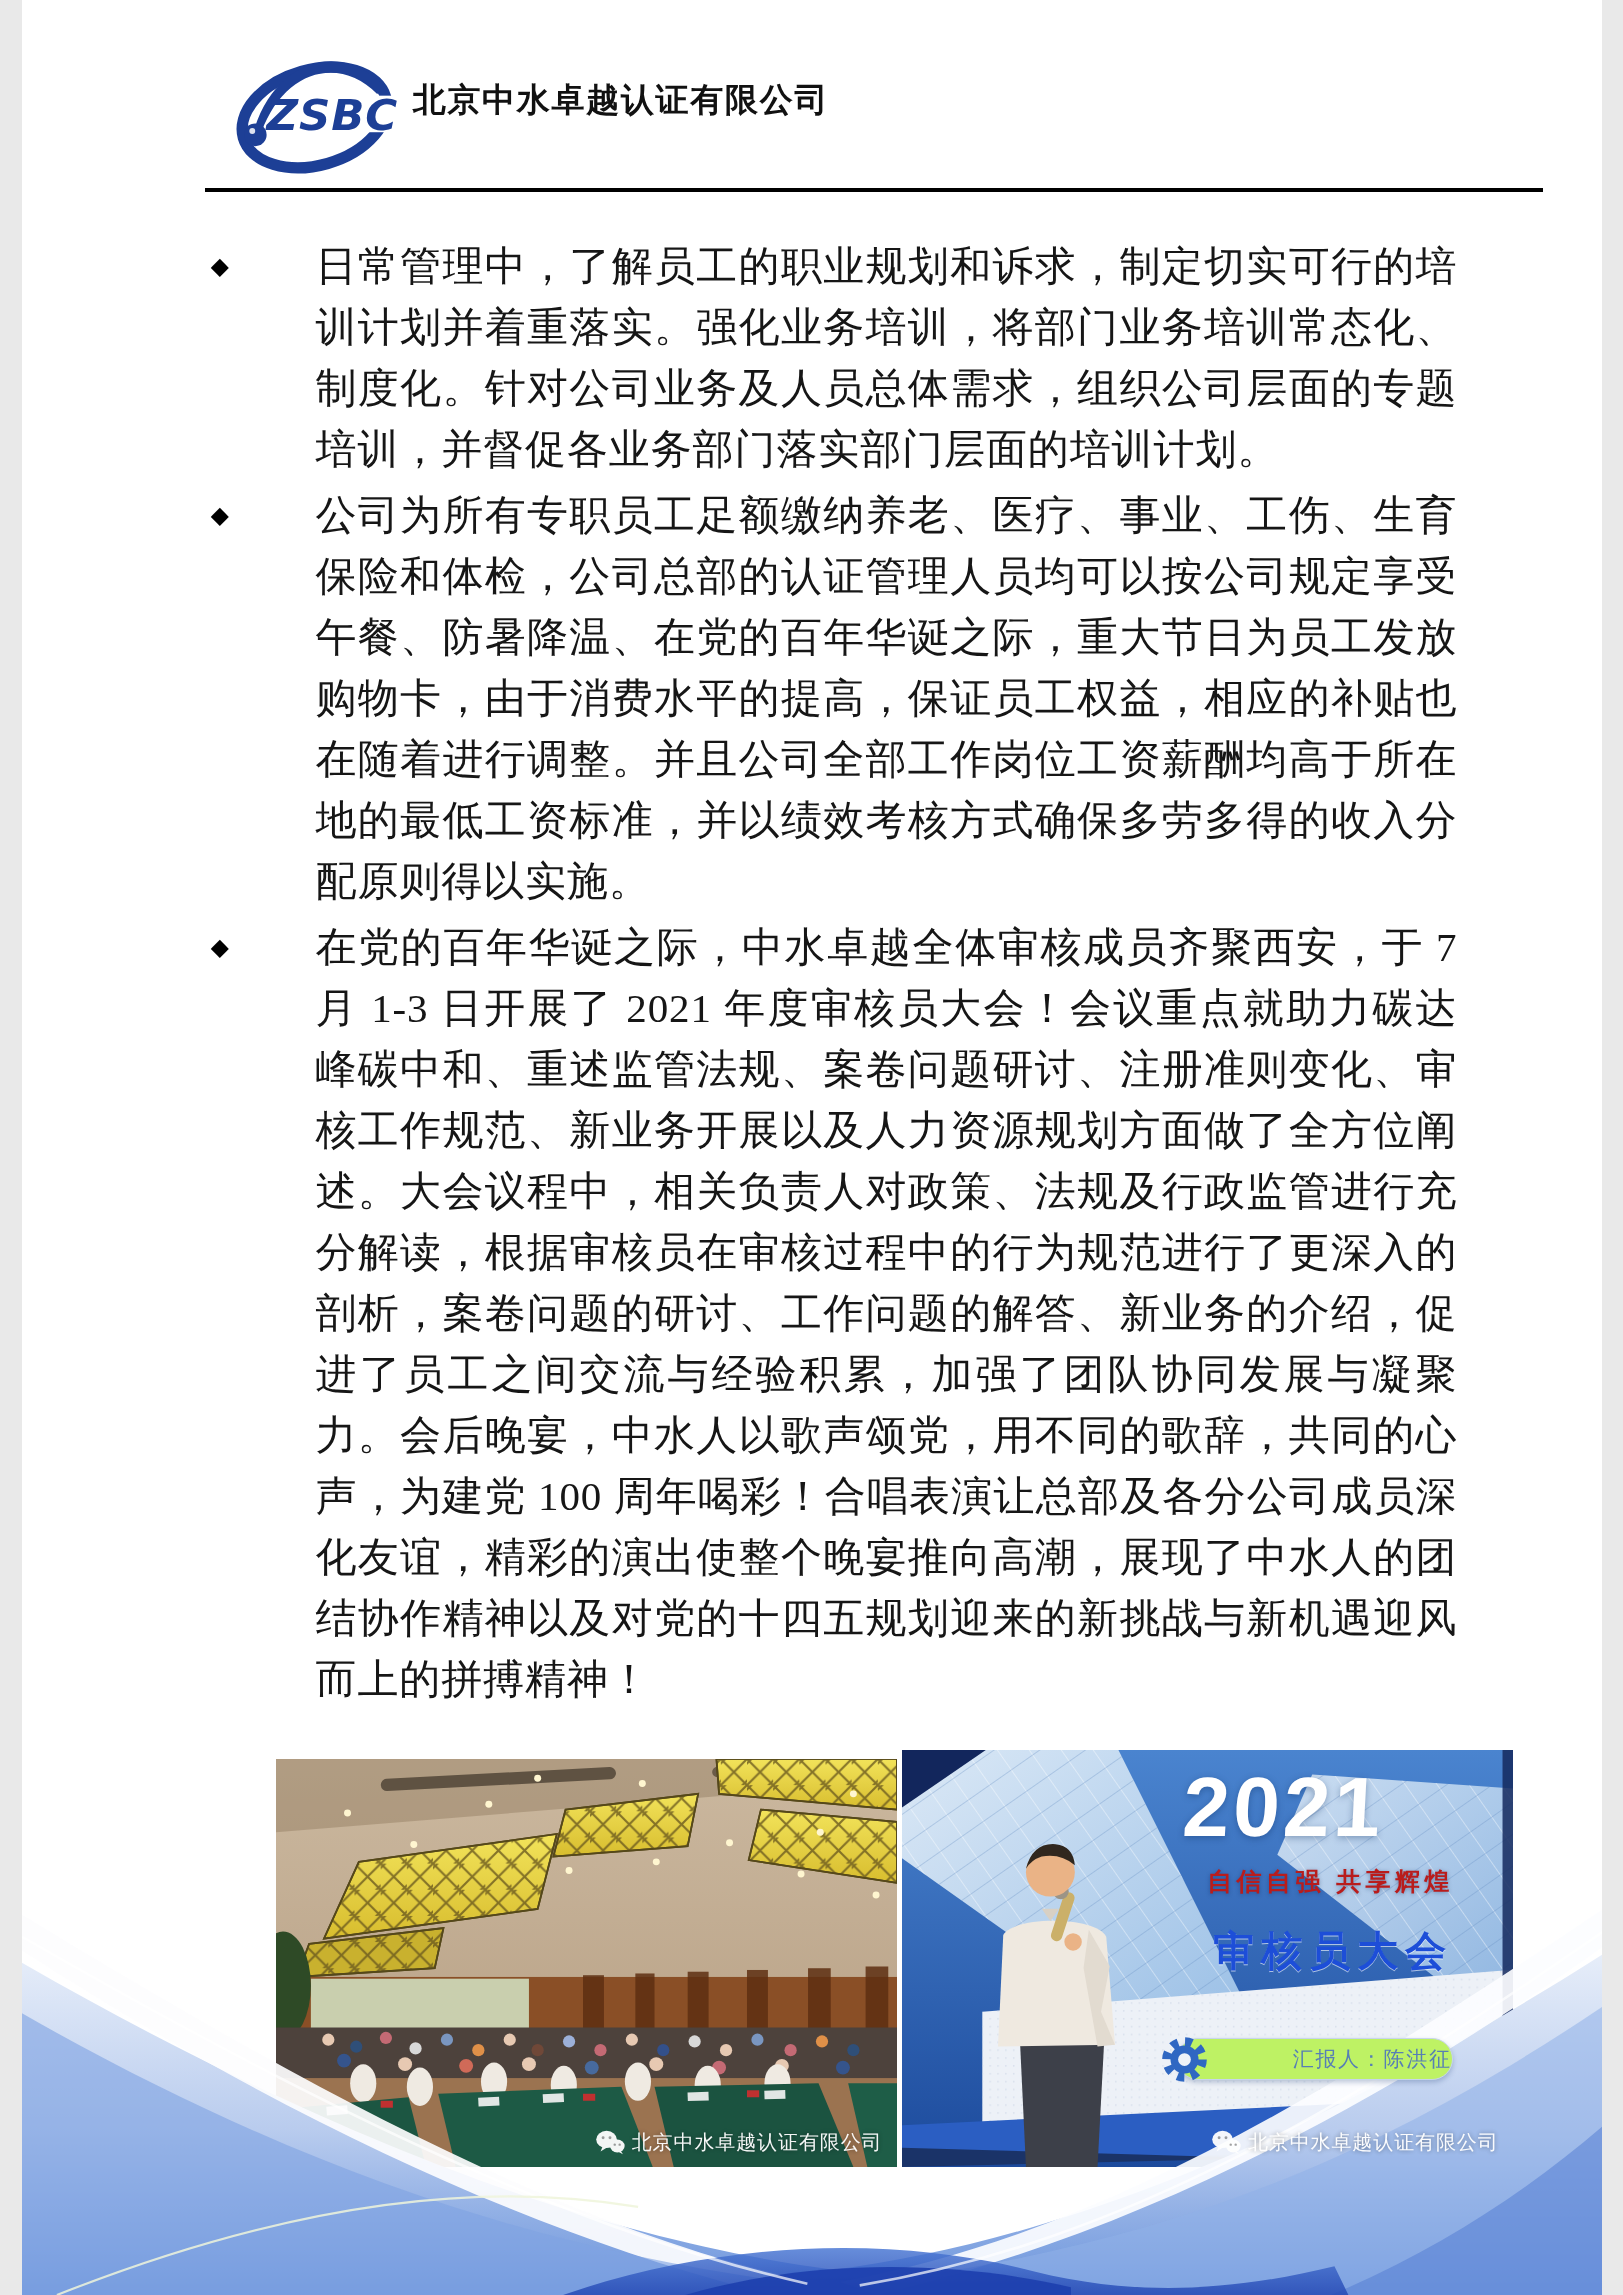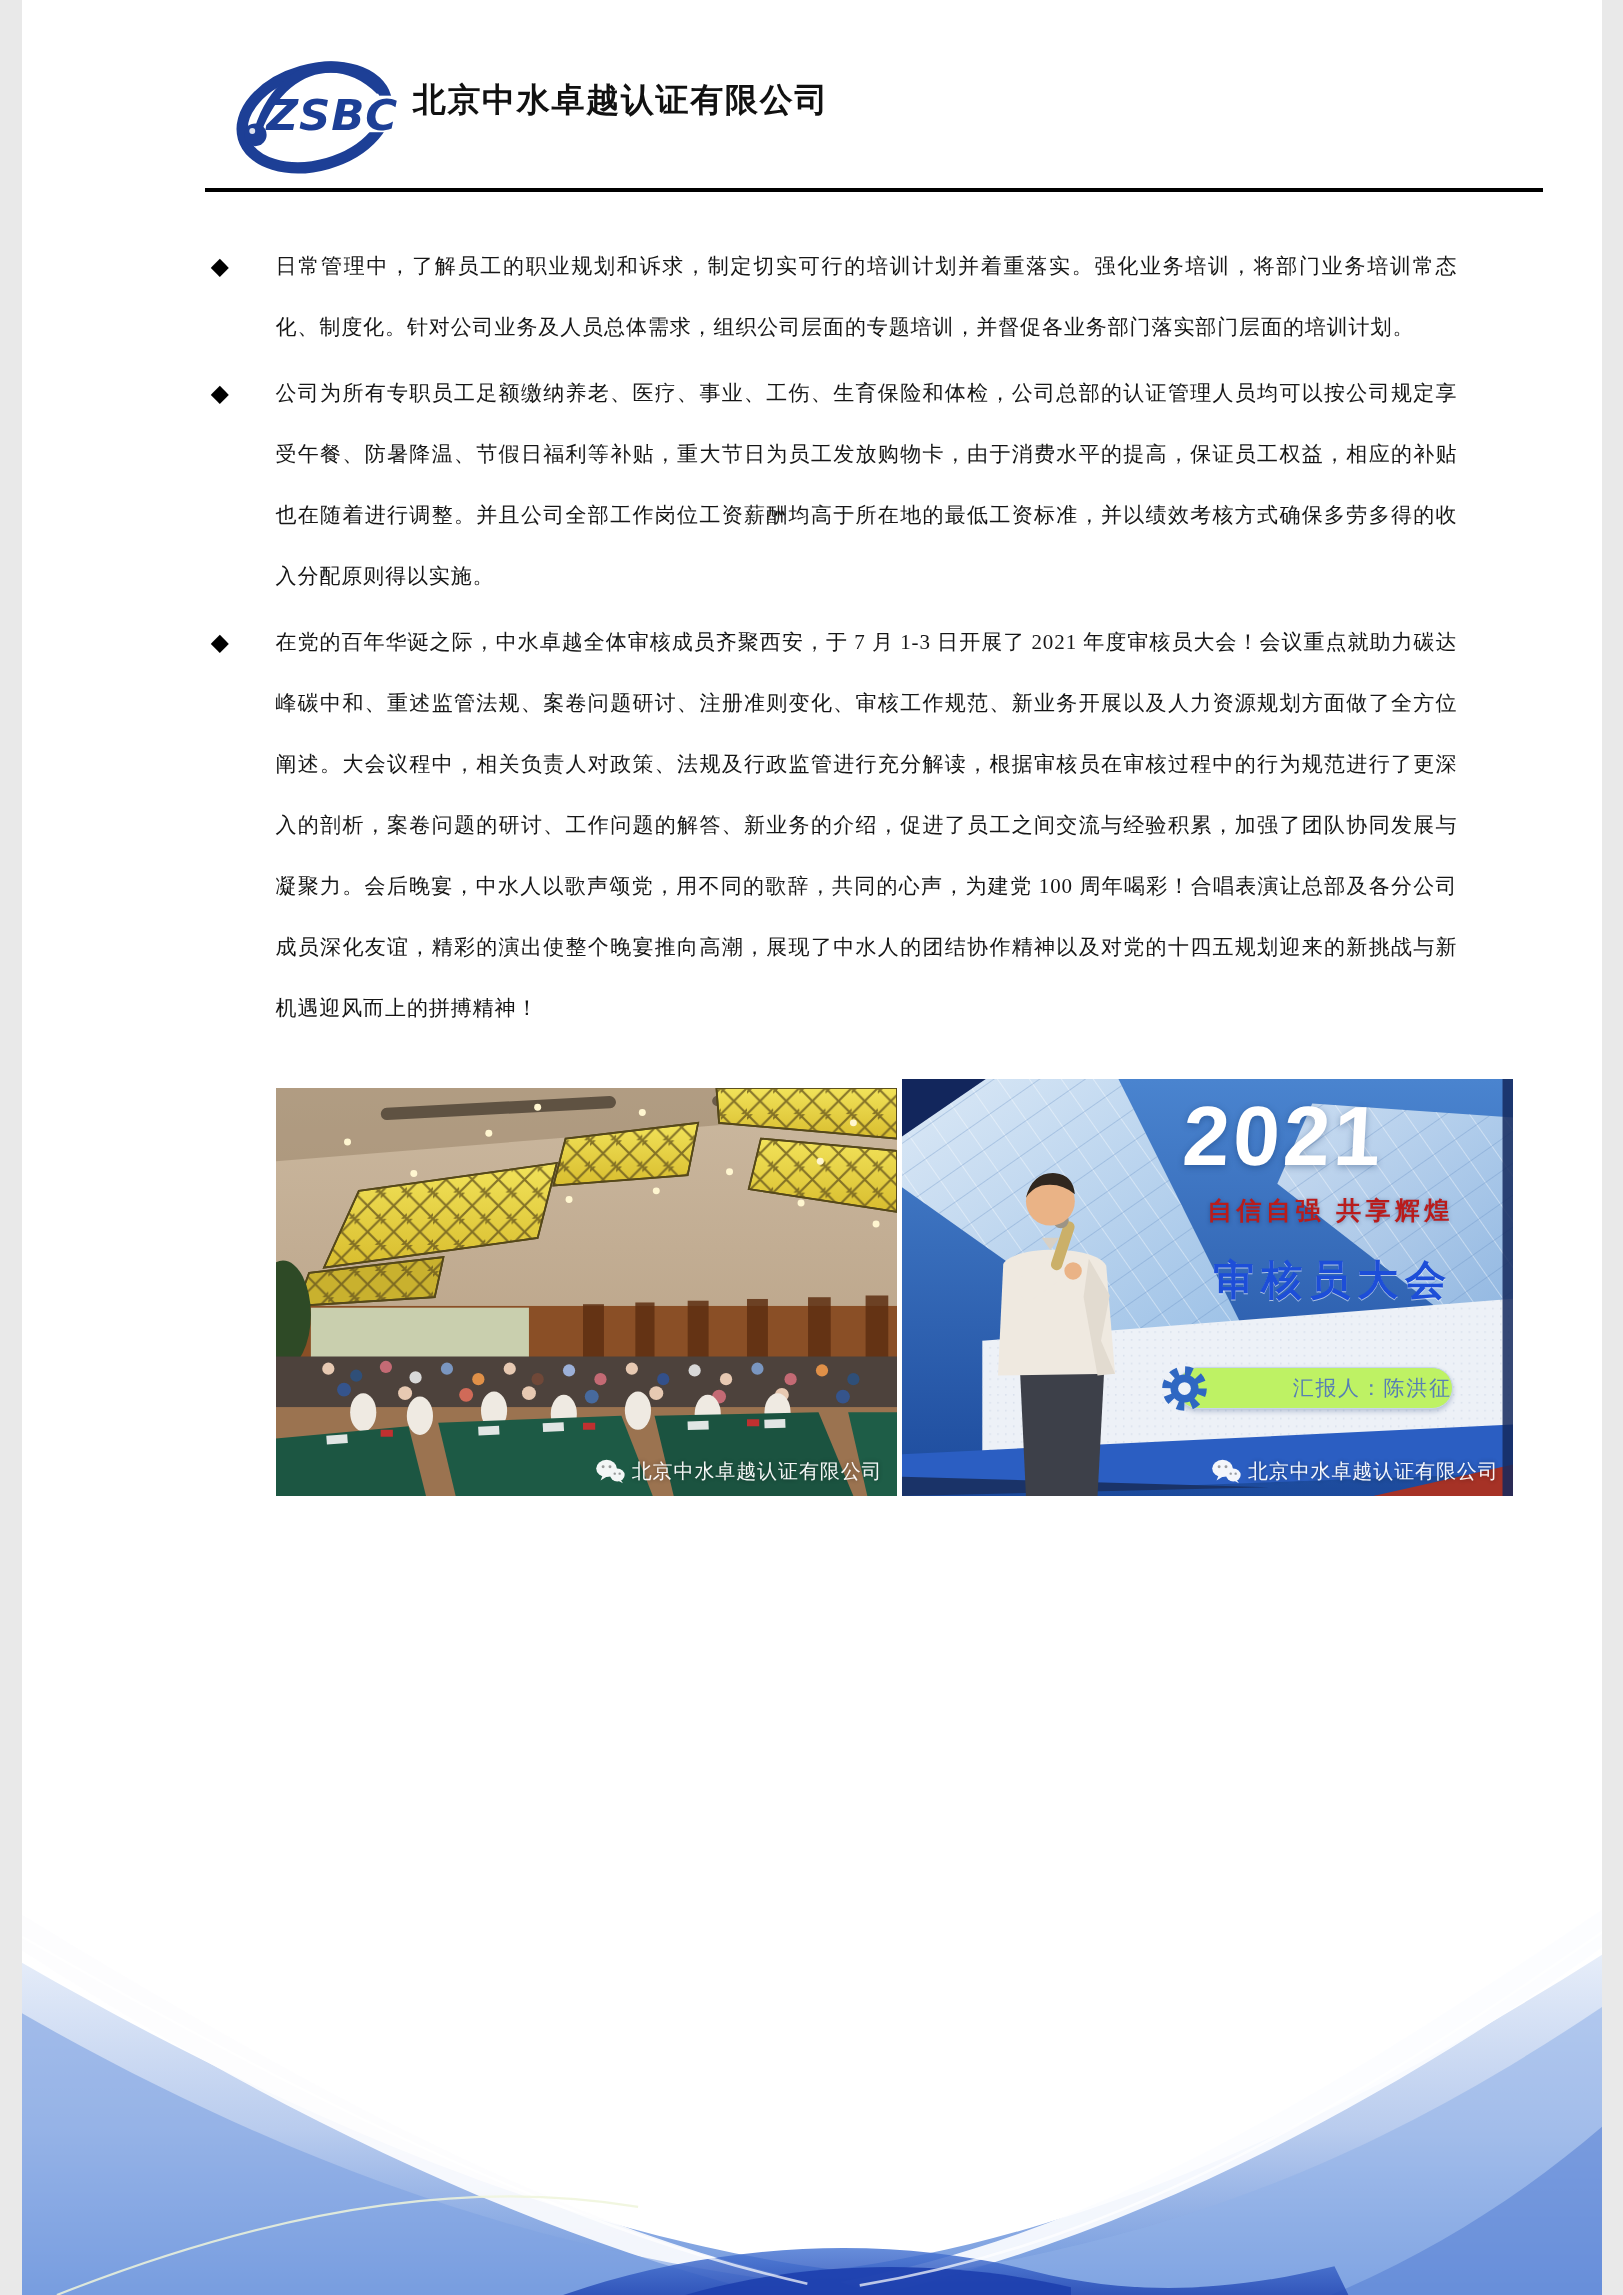--- a/index.html
+++ b/index.html
@@ -21,22 +21,22 @@
   .rule { margin:14px 0 0 143px; width:1338px; height:3.5px; background:#000; }
 
   
   .main { margin:44px 144px 0 144px; }
   .bullet { display:flex; margin-bottom:5.2px; }
   .bullet .marker {
     flex:0 0 70px; font-size:23.6px; line-height:61px; color:#000;
     padding-left:5.2px; font-family:"DejaVu Sans",sans-serif;
   }
   .bullet .btext {
-    flex:1; font-size:21px; line-height:61px; letter-spacing:0.9px;
-    text-align:justify; text-justify:inter-ideograph; color:#161616;
+    flex:1; font-size:41px; line-height:61px; letter-spacing:0.9px;
+    text-align:justify; text-justify:inter-ideograph; color:#161616;margin-left:40px;
   }
 
   
   .photos { display:flex; align-items:flex-end; gap:5.2px; margin:40px 0 0 214px; }
   .photo { position:relative; overflow:hidden; flex:0 0 auto; }
   .photo-left  { width:621px; height:408px; }
   .photo-right { width:611px; height:417px; }
   .photo svg.scene { position:absolute; inset:0; width:100%; height:100%; display:block; }
 
   .wm {
@@ -96,21 +96,21 @@
   </header>
   <div class="rule"></div>
 
   <main class="main">
     <div class="bullet">
       <div class="marker">◆</div>
       <div class="btext">日常管理中，了解员工的职业规划和诉求，制定切实可行的培训计划并着重落实。强化业务培训，将部门业务培训常态化、制度化。针对公司业务及人员总体需求，组织公司层面的专题培训，并督促各业务部门落实部门层面的培训计划。</div>
     </div>
     <div class="bullet">
       <div class="marker">◆</div>
-      <div class="btext">公司为所有专职员工足额缴纳养老、医疗、事业、工伤、生育保险和体检，公司总部的认证管理人员均可以按公司规定享受午餐、防暑降温、节假日福利等补贴，重大节日为员工发放购物卡，由于消费水平的提高，保证员工权益，相应的补贴也在随着进行调整。并且公司全部工作岗位工资薪酬均高于所在地的最低工资标准，并以绩效考核方式确保多劳多得的收入分配原则得以实施。</div>
+      <div class="btext">公司为所有专职员工足额缴纳养老、医疗、事业、工伤、生育保险和体检，公司总部的认证管理人员均可以按公司规定享受午餐、防暑降温、在党的百年华诞之际，重大节日为员工发放购物卡，由于消费水平的提高，保证员工权益，相应的补贴也在随着进行调整。并且公司全部工作岗位工资薪酬均高于所在地的最低工资标准，并以绩效考核方式确保多劳多得的收入分配原则得以实施。</div>
     </div>
     <div class="bullet">
       <div class="marker">◆</div>
       <div class="btext">在党的百年华诞之际，中水卓越全体审核成员齐聚西安，于 7 月 1-3 日开展了 2021 年度审核员大会！会议重点就助力碳达峰碳中和、重述监管法规、案卷问题研讨、注册准则变化、审核工作规范、新业务开展以及人力资源规划方面做了全方位阐述。大会议程中，相关负责人对政策、法规及行政监管进行充分解读，根据审核员在审核过程中的行为规范进行了更深入的剖析，案卷问题的研讨、工作问题的解答、新业务的介绍，促进了员工之间交流与经验积累，加强了团队协同发展与凝聚力。会后晚宴，中水人以歌声颂党，用不同的歌辞，共同的心声，为建党 100 周年喝彩！合唱表演让总部及各分公司成员深化友谊，精彩的演出使整个晚宴推向高潮，展现了中水人的团结协作精神以及对党的十四五规划迎来的新挑战与新机遇迎风而上的拼搏精神！</div>
     </div>
   </main>
 
   <div class="photos">
 
     <figure class="photo photo-left">

